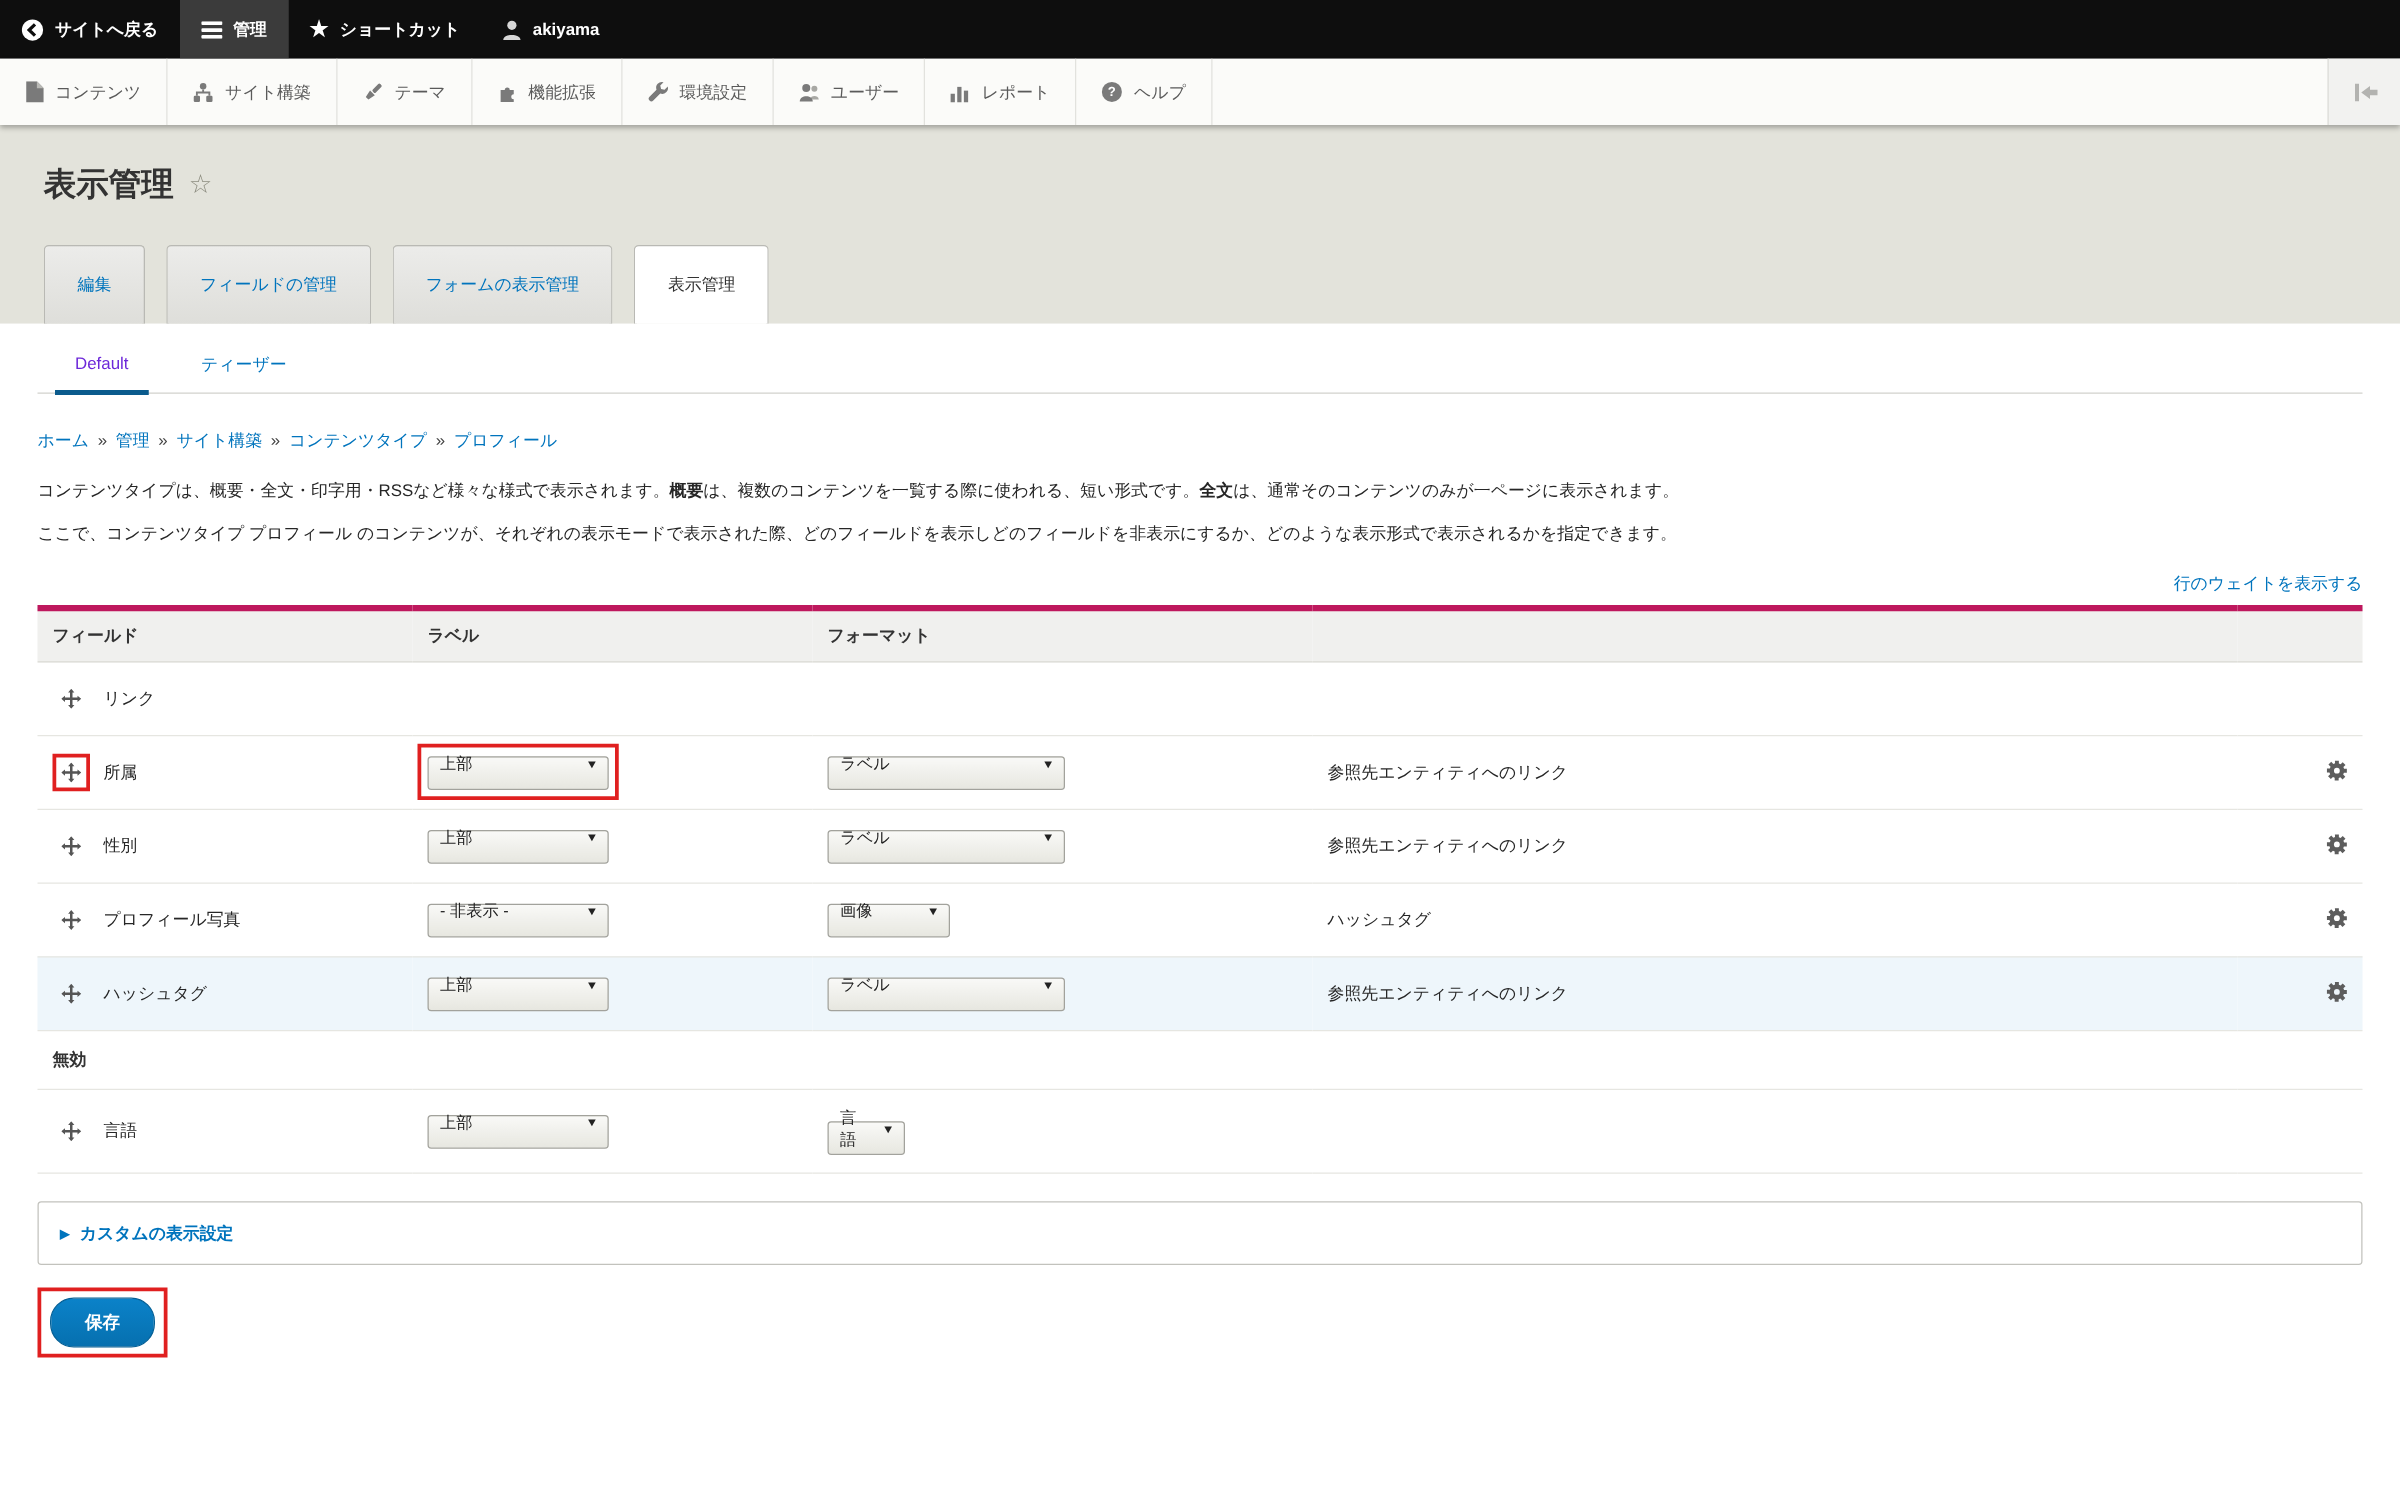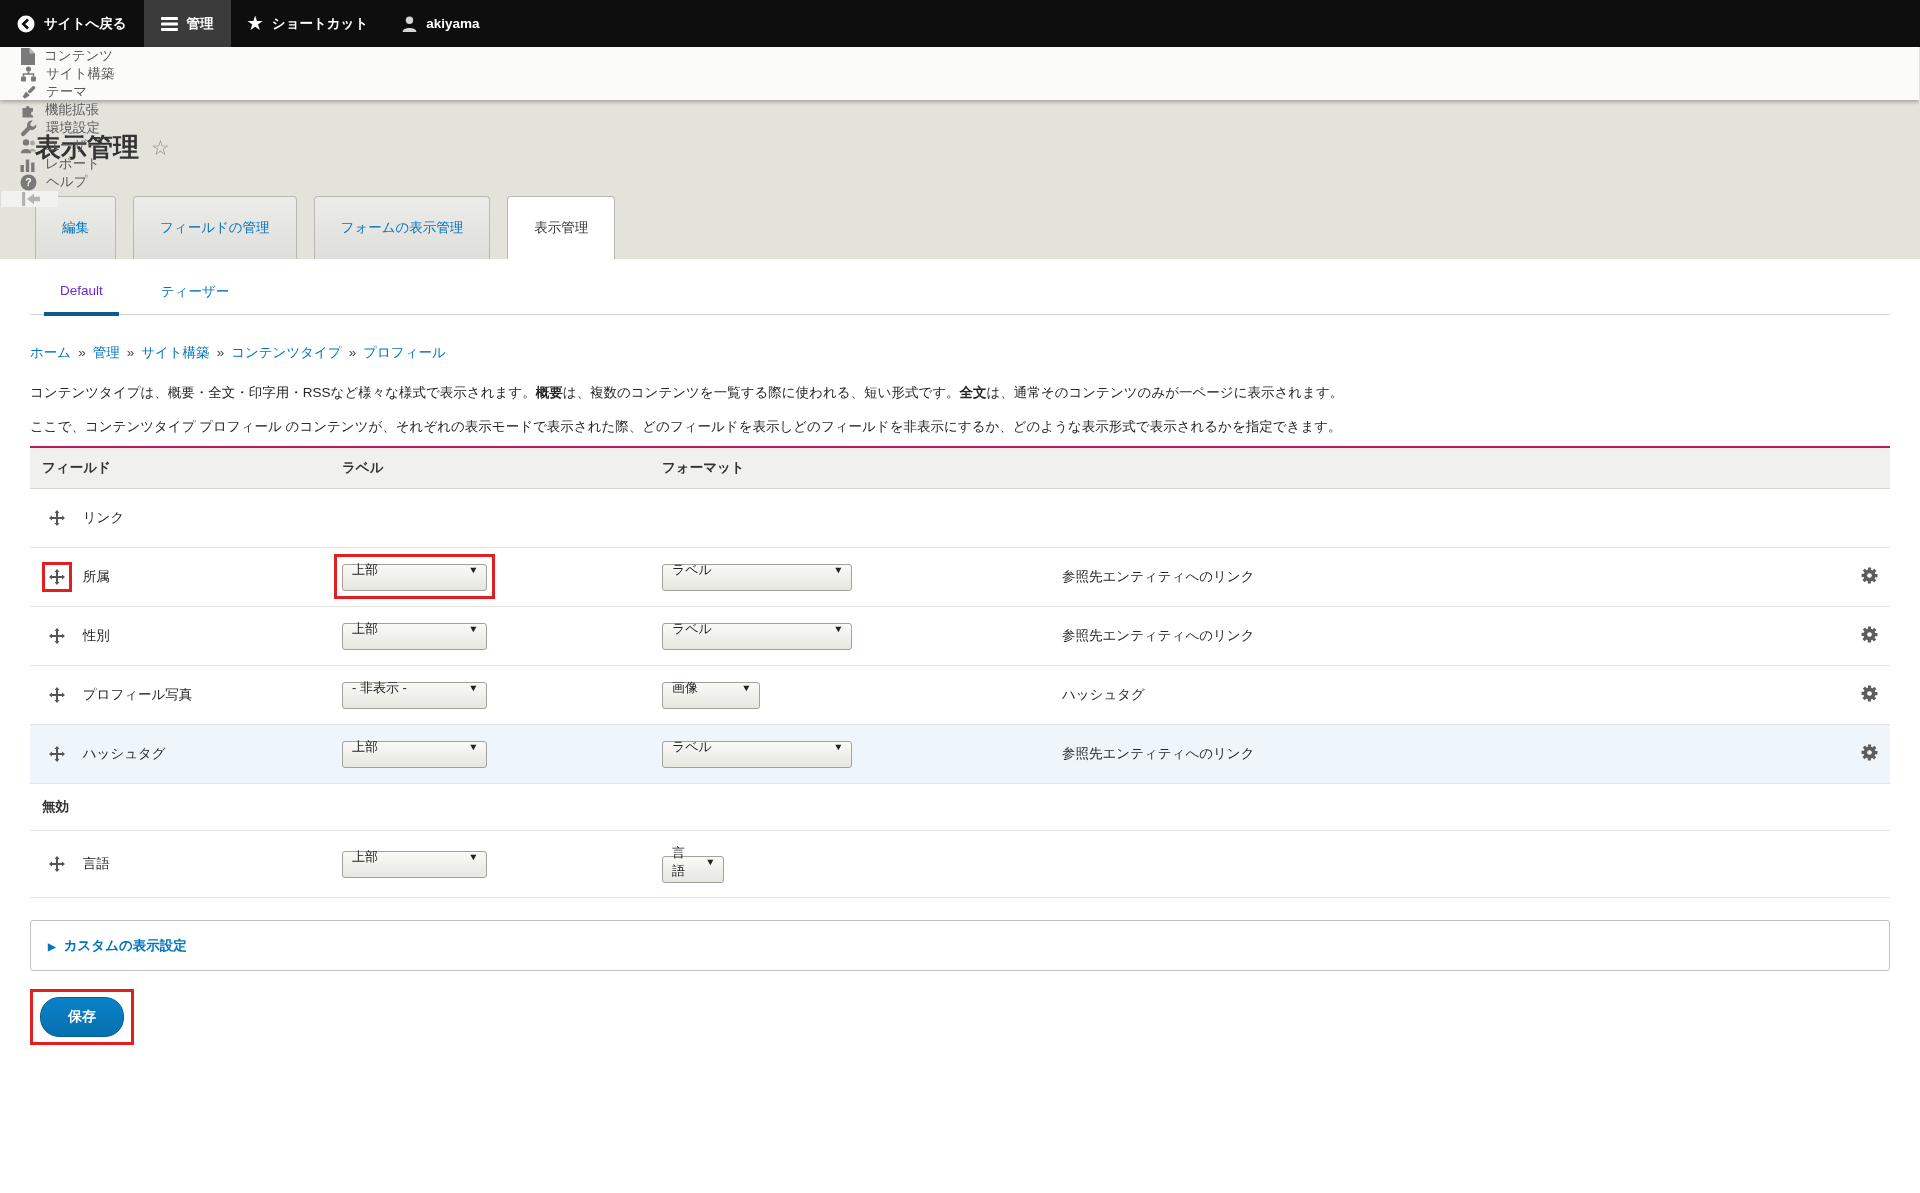--- a/index.html
+++ b/index.html
@@ -8,21 +8,21 @@
 
   
   .admin-bar { height: 47px; background: #0e0e0e; display: flex; align-items: stretch; }
   .admin-bar-item { display: flex; align-items: center; gap: 9px; padding: 0 17px;
     color: #fff; font-size: 13.5px; font-weight: bold; cursor: pointer; }
   .admin-bar-item.active { background: #3b3b3b; }
   .glyph-star { color: #fff; font-size: 17px; line-height: 1; }
 
   
   .toolbar { height: 53px; background: #fbfbf9; display: flex; align-items: stretch;
-    position: relative; box-shadow: 0 2px 4px rgba(0,0,0,.28); z-index: 5; flex-direction: column; }
+    position: relative; box-shadow: 0 2px 4px rgba(0,0,0,.28); z-index: 5; }
   .toolbar-item { display: flex; align-items: center; gap: 9px; padding: 0 20px;
     font-size: 13.5px; color: #5a5a5a; border-right: 1px solid #e2e2de; cursor: pointer; }
   .toolbar-item:first-child { border-left: none; }
   .toolbar-spacer { flex: 1; }
   .toolbar-toggle { width: 58px; background: #f2f2f0; border-left: 1px solid #dcdcd8;
     display: flex; align-items: center; justify-content: center; cursor: pointer; }
 
   
   .page-header { background: #e3e3db; padding: 30px 30px 0; }
   .page-title-row { display: flex; align-items: center; gap: 12px; padding-left: 5px; }
@@ -55,21 +55,21 @@
   .row-weights a { color: #0074bd; text-decoration: none; cursor: pointer; }
 
   
   table.fields { width: 100%; border-collapse: collapse; margin-top: 8px; font-size: 13.5px; }
   table.fields col.c-field   { width: 300px; }
   table.fields col.c-label   { width: 320px; }
   table.fields col.c-format  { width: 400px; }
   table.fields col.c-summary { width: 740px; }
   table.fields col.c-gear    { width: 100px; }
   table.fields thead th { background: #f0f0ee; text-align: left; font-weight: bold;
-    padding: 11px 12px; border-top: 2px solid #be185d; border-bottom: 1px solid #d6d6d0; color: #333; }
+    padding: 11px 12px; border-top: 5px solid #be185d; border-bottom: 1px solid #d6d6d0; color: #333; }
   table.fields td { padding: 14px 12px; border-bottom: 1px solid #e6e6e1; vertical-align: middle; }
   tr.row-highlight td { background: #eef6fb; }
   td.cell-section { font-weight: bold; color: #333; }
   td.cell-gear { text-align: right; padding-right: 40px; }
 
   .dragwrap { display: inline-flex; align-items: center; justify-content: center;
     width: 30px; height: 30px; margin-right: 7px; vertical-align: middle; cursor: move; }
   .dragwrap.red { border: 3px solid #e02020; }
   .field-name { vertical-align: middle; }
 
@@ -252,20 +252,21 @@
     <div class="subtab">ティーザー</div>
   </div>
 
   <div class="breadcrumb">
     <a>ホーム</a><span class="crumb-sep">»</span><a>管理</a><span class="crumb-sep">»</span><a>サイト構築</a><span class="crumb-sep">»</span><a>コンテンツタイプ</a><span class="crumb-sep">»</span><a>プロフィール</a>
   </div>
 
   <p class="desc"><span>コンテンツタイプは、概要・全文・印字用・RSSなど様々な様式で表示されます。</span><b>概要</b><span>は、複数のコンテンツを一覧する際に使われる、短い形式です。</span><b>全文</b><span>は、通常そのコンテンツのみが一ページに表示されます。</span></p>
   <p class="desc">ここで、コンテンツタイプ プロフィール のコンテンツが、それぞれの表示モードで表示された際、どのフィールドを表示しどのフィールドを非表示にするか、どのような表示形式で表示されるかを指定できます。</p>
 
+  <div class="row-weights"><a>行のウェイトを表示する</a></div>
 
   <table class="fields">
     <colgroup>
         <col class="c-field">
         <col class="c-label">
         <col class="c-format">
         <col class="c-summary">
         <col class="c-gear">
       </colgroup>
     <thead>

